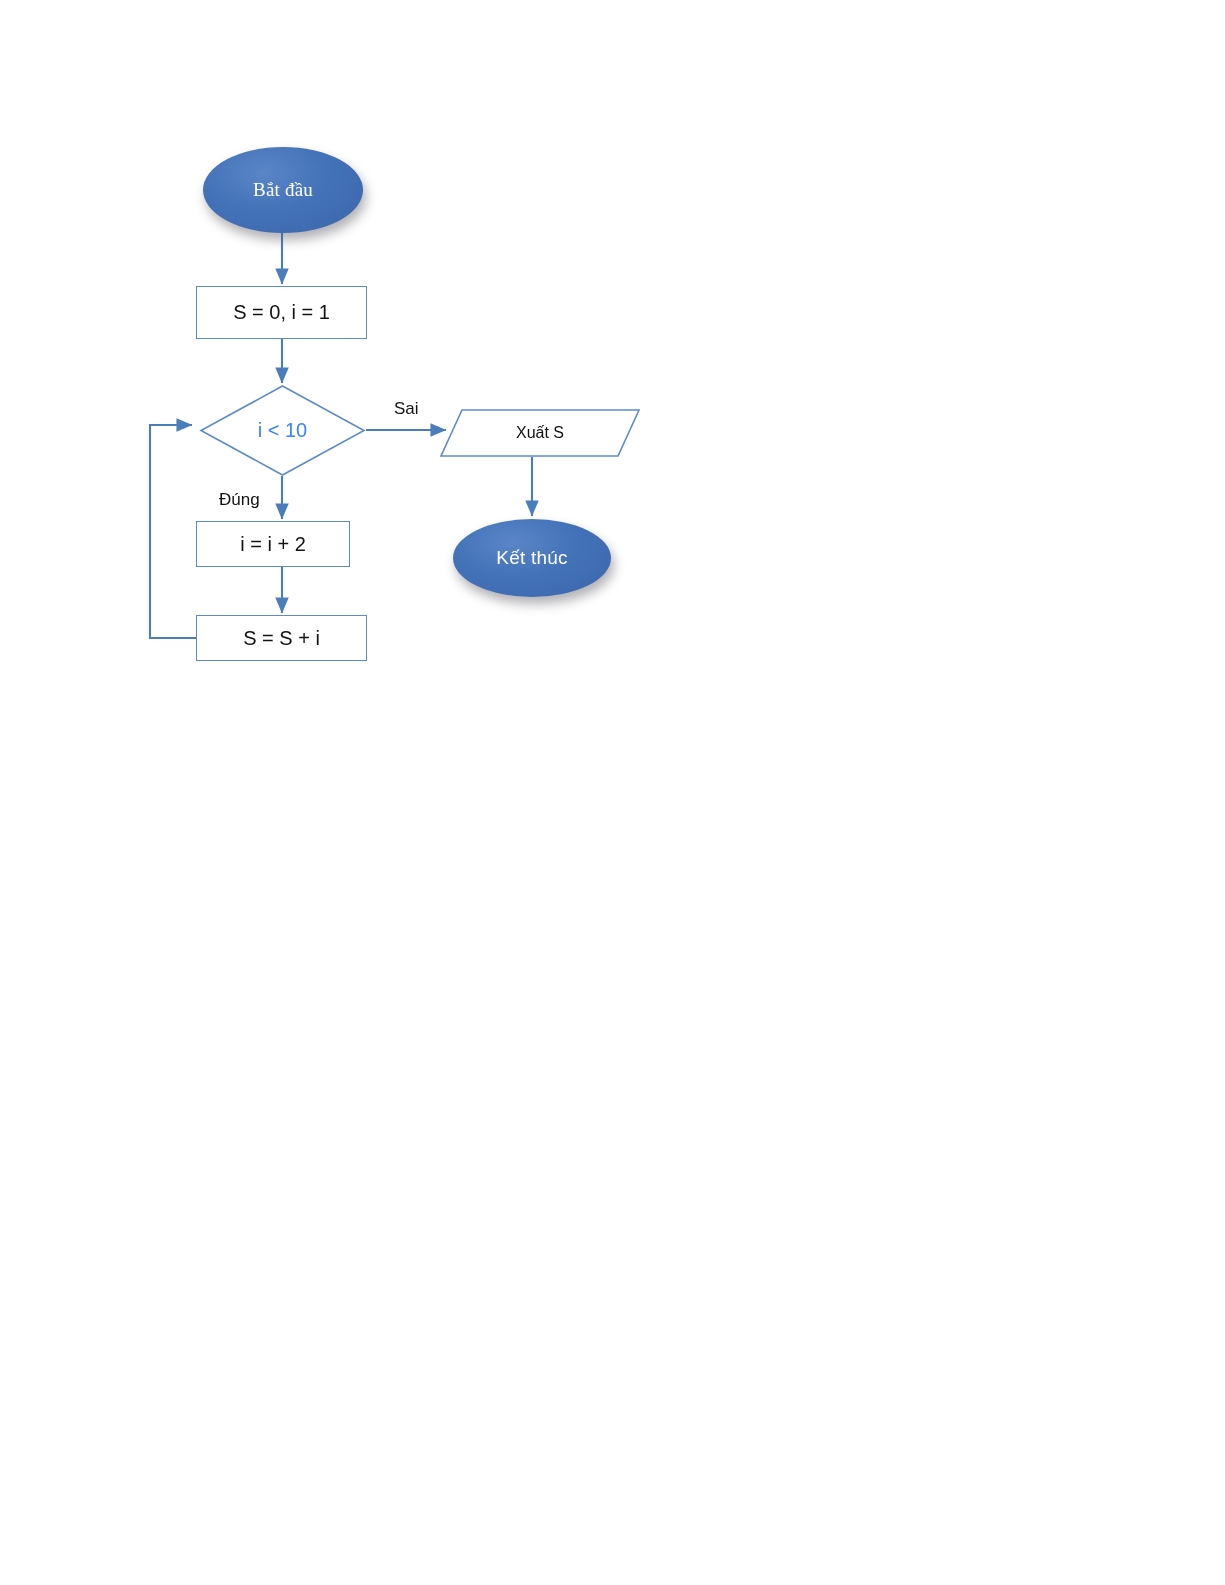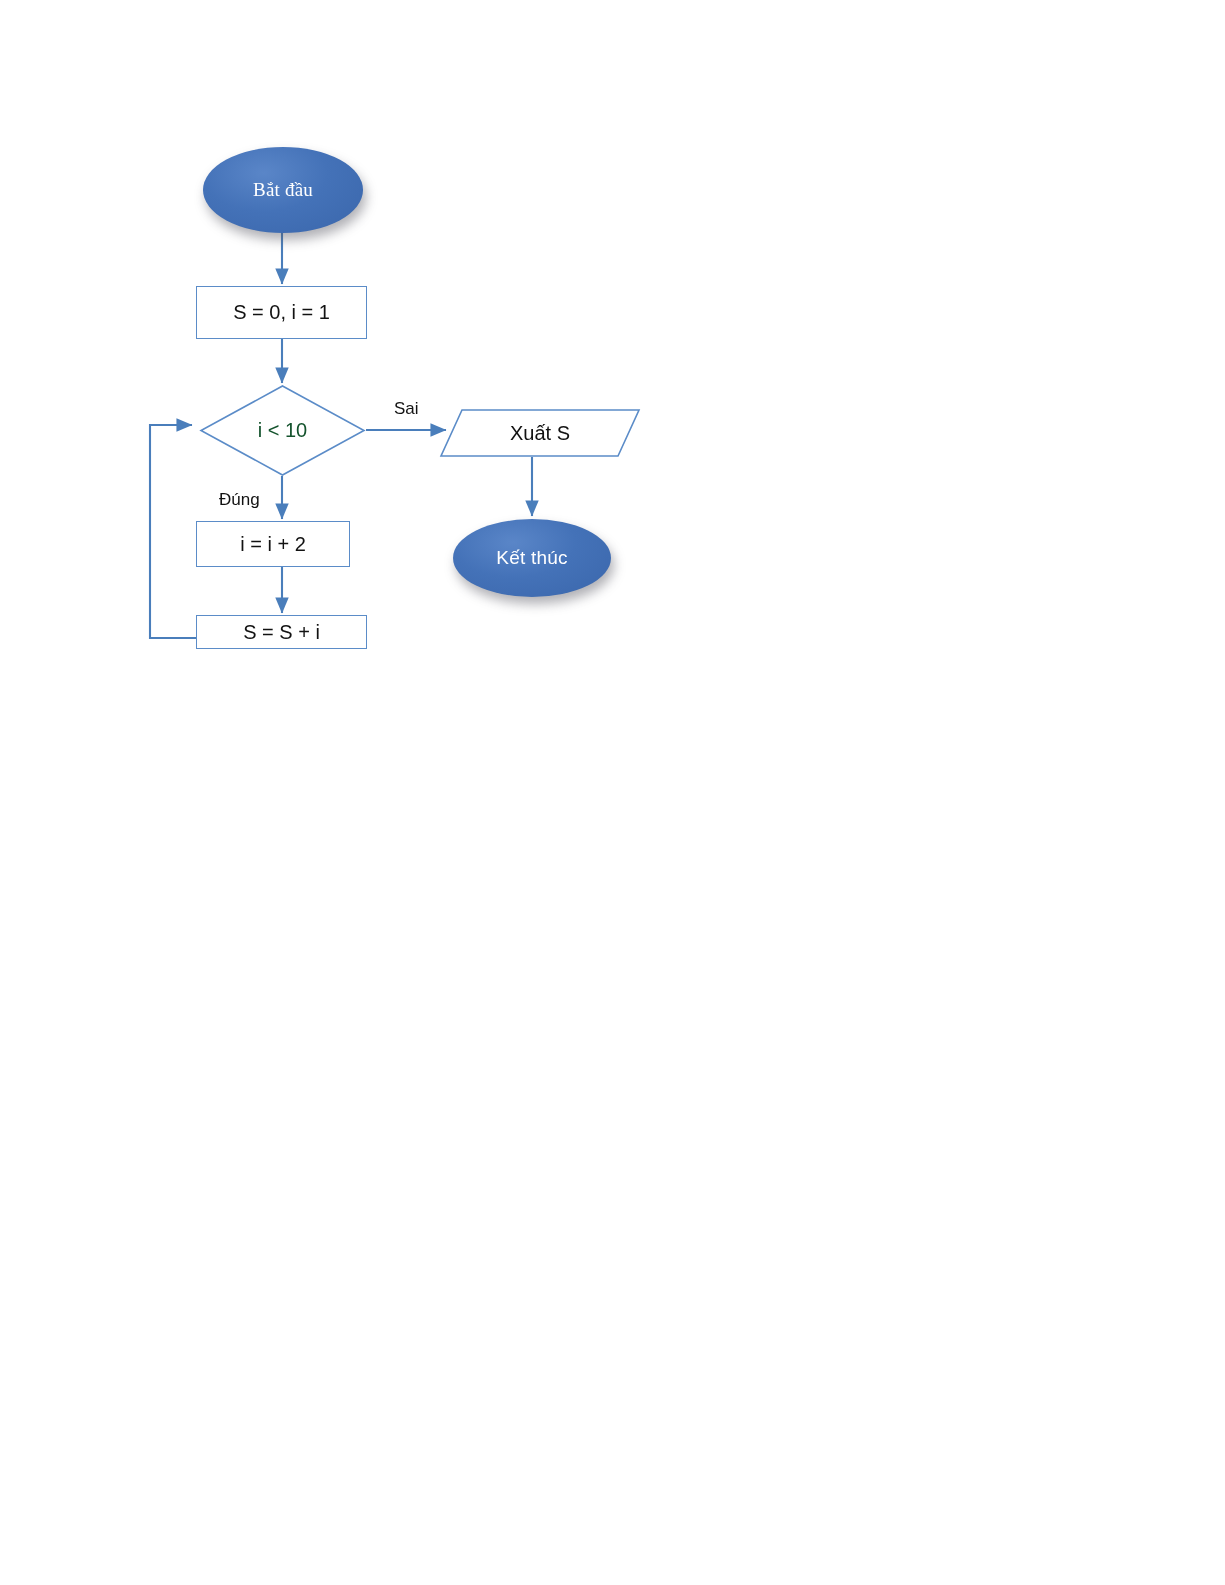--- a/index.html
+++ b/index.html
@@ -63,21 +63,21 @@
   .decision-label {
     position: absolute;
     left: 0;
     top: 0;
     width: 100%;
     height: 100%;
     display: flex;
     align-items: center;
     justify-content: center;
     font-size: 20px;
-    color: #14532d;
+    color: #3b82f6;
   }
 
   
   .io-wrap {
     position: absolute;
   }
   .io-wrap svg {
     position: absolute;
     left: 0;
     top: 0;
@@ -85,21 +85,21 @@
   }
   .io-label {
     position: absolute;
     left: 0;
     top: 0;
     width: 100%;
     height: 100%;
     display: flex;
     align-items: center;
     justify-content: center;
-    font-size: 20px;
+    font-size: 16px;
     color: #121212;
   }
 
   
   .edge-label {
     position: absolute;
     font-size: 17px;
     color: #121212;
     white-space: nowrap;
   }
@@ -159,19 +159,19 @@
   <svg width="200" height="48" viewBox="0 0 200 48" xmlns="http://www.w3.org/2000/svg">
     <polygon points="22,1 199,1 178,47 1,47" fill="#ffffff" stroke="#5b8cc8" stroke-width="1.6"></polygon>
   </svg>
   <div class="io-label">Xuất S</div>
 </div>
 
 <div class="node process" style="left:196px; top:521px; width:154px; height:46px;">
   <span>i = i + 2</span>
 </div>
 
-<div class="node process" style="left:196px; top:615px; width:171px; height:34px;">
+<div class="node process" style="left:196px; top:615px; width:171px; height:46px;">
   <span>S = S + i</span>
 </div>
 
 <div class="node terminator" style="left:453px; top:519px; width:158px; height:78px;justify-content:center;">
   <span>Kết thúc</span>
 </div>
 
 </body></html>

